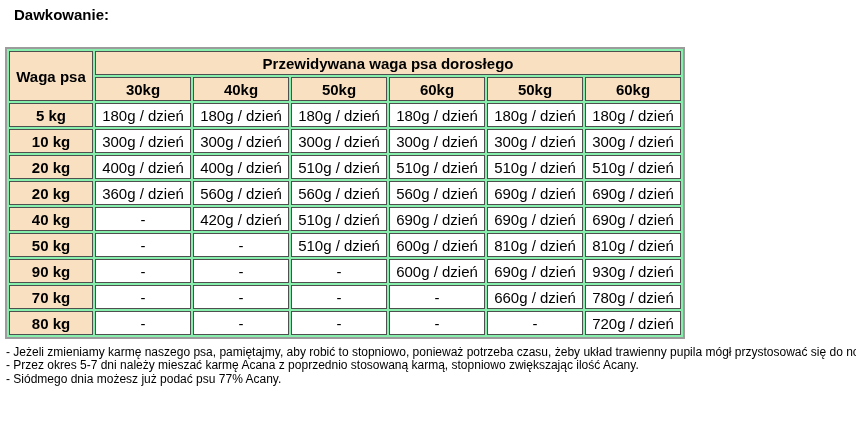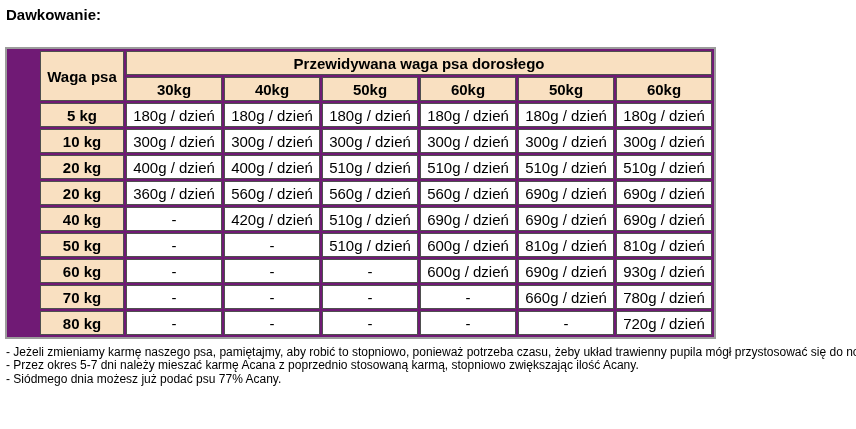--- a/index.html
+++ b/index.html
@@ -10,27 +10,27 @@
   }
   *{box-sizing:border-box;}
   html,body{margin:0;padding:0;background:#ffffff;}
   body{
     width:856px;height:429px;overflow:hidden;
     font-family:"Liberation Sans","DejaVu Sans",sans-serif;
     color:var(--text);
   }
   .page{padding:5px 3px 0 5px;}
   .page-title{
-    font-size:15px;font-weight:bold;margin:2px 0 0 1px;line-height:16px;
+    font-size:15px;font-weight:bold;margin:2px 0 0 9px;line-height:16px;
   }
   table.dosage{
     margin-top:24px;
     border:2px solid var(--table-border);
     border-collapse:separate;border-spacing:2px;
-    table-layout:fixed;background:#701a75;padding-left:31px;
+    table-layout:fixed;background:#86efac;
   }
   col.c-label{width:84px;}
   col.c-data{width:96px;}
   table.dosage th, table.dosage td{
     border:1px solid var(--cell-border);
     font-size:15px;text-align:center;vertical-align:middle;
     padding:1px 2px;height:24px;overflow:hidden;white-space:nowrap;
   }
   table.dosage th{background:var(--header-bg);font-weight:bold;}
   table.dosage td{background:#ffffff;font-weight:normal;}
@@ -119,21 +119,21 @@
         <tr>
           <th>50 kg</th>
           <td>-</td>
           <td>-</td>
           <td>510g / dzień</td>
           <td>600g / dzień</td>
           <td>810g / dzień</td>
           <td>810g / dzień</td>
         </tr>
         <tr>
-          <th>60 kg</th>
+          <th>90 kg</th>
           <td>-</td>
           <td>-</td>
           <td>-</td>
           <td>600g / dzień</td>
           <td>690g / dzień</td>
           <td>930g / dzień</td>
         </tr>
         <tr>
           <th>70 kg</th>
           <td>-</td>

